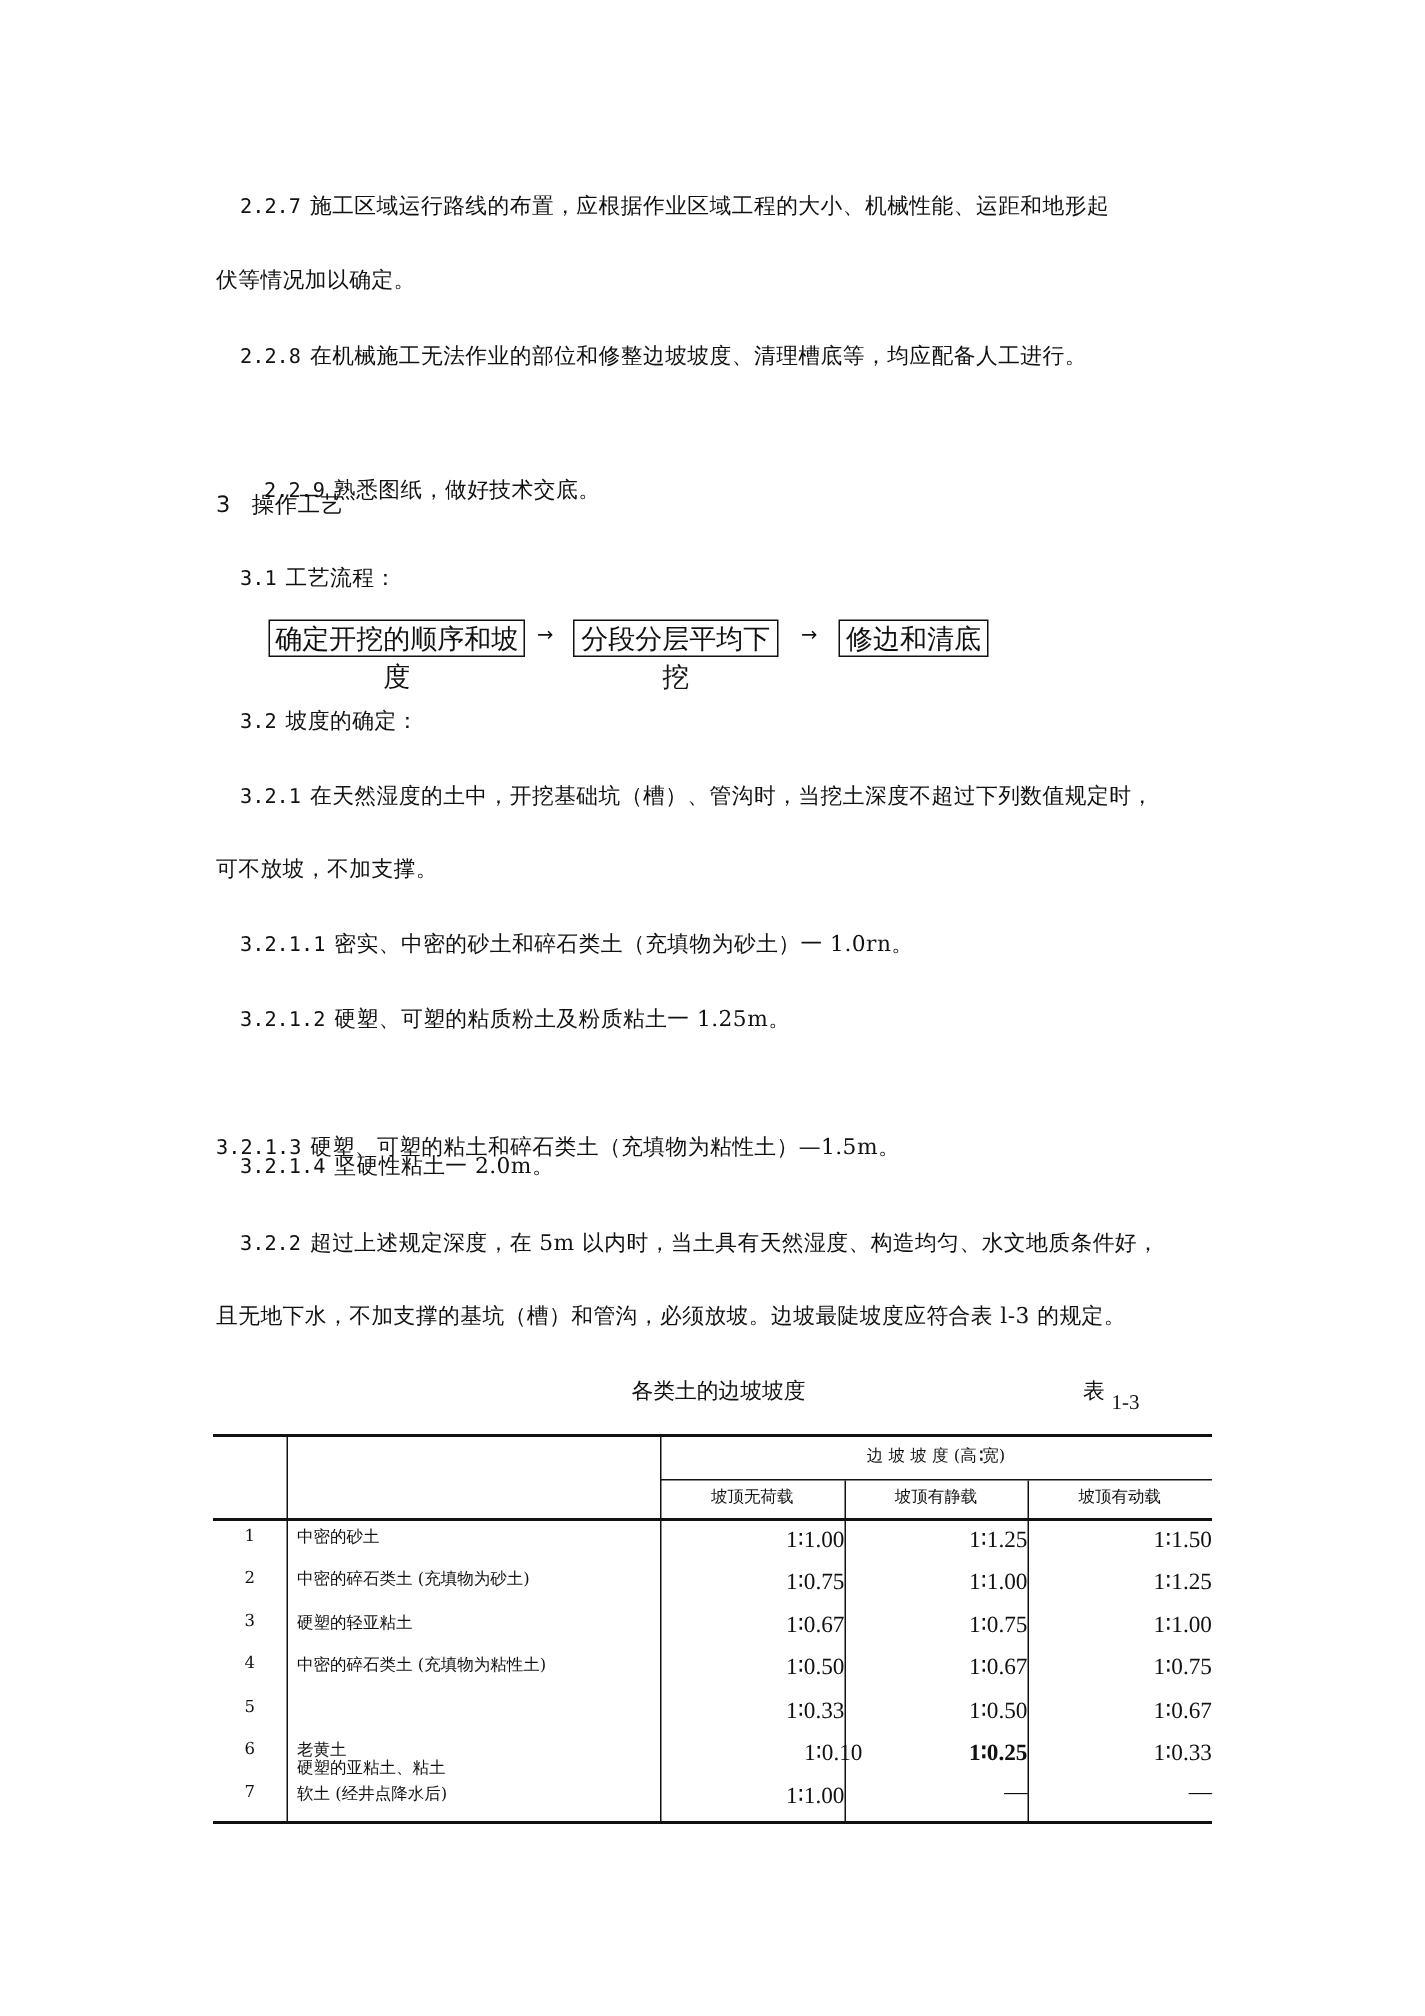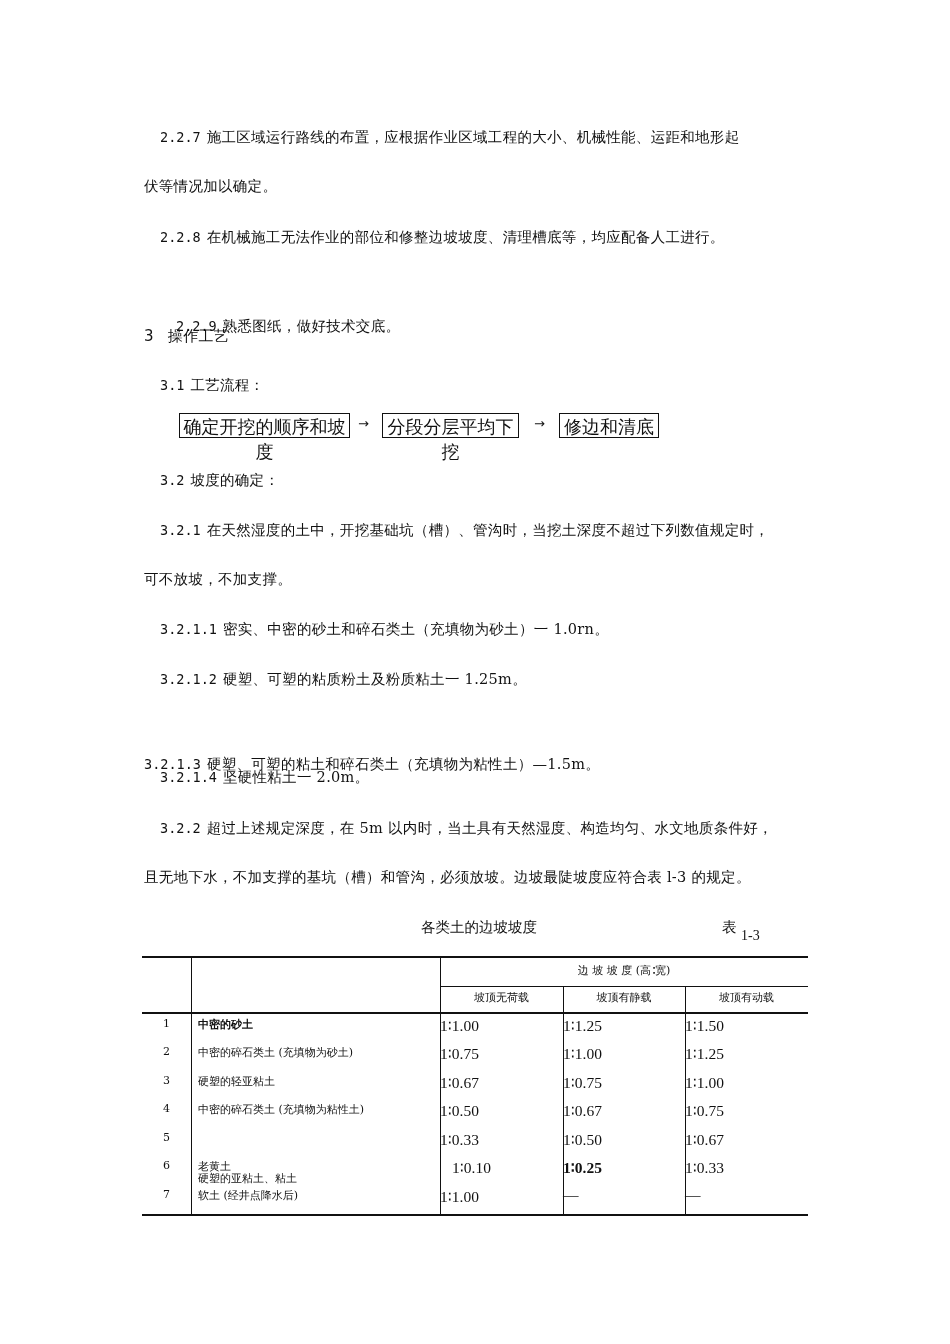--- a/index.html
+++ b/index.html
@@ -8,21 +8,21 @@
   .line { position: absolute; font-size: 14.5px; white-space: nowrap; letter-spacing: 0.3px; }
   .num { font-family: "DejaVu Sans Mono", "Liberation Mono", monospace; font-size: 13.5px; letter-spacing: 0; margin-right: 6px; }
   .heading { font-family: "DejaVu Sans", "Liberation Sans", sans-serif; font-size: 15px; }
   .flow-box { position: absolute; border: 1px solid #111; height: 25px; line-height: 25px;
               text-align: center; font-size: 18px; box-sizing: border-box; }
   .flow-arrow { position: absolute; font-size: 13px; font-family: "DejaVu Sans", sans-serif; }
   .caption { position: absolute; font-family: "DejaVu Sans", "Liberation Sans", sans-serif; font-size: 14.5px; }
   .caption-no { position: absolute; font-family: "Liberation Serif", serif; font-size: 14px; }
   .rule { position: absolute; background: #111; }
   .cell { position: absolute; font-size: 11px; white-space: nowrap; }
-  .val { position: absolute; font-family: "Liberation Serif", serif; font-size: 15.5px; text-align: left; }
+  .val { position: absolute; font-family: "Liberation Serif", serif; font-size: 15.5px; text-align: right; }
 </style>
 </head>
 <body>
 
 <div class="line" style="left:160px; top:128px;">
   <span class="num">2.2.7</span><span>施工区域运行路线的布置，应根据作业区域工程的大小、机械性能、运距和地形起</span>
 </div>
 <div class="line" style="left:144px; top:177px;">伏等情况加以确定。</div>
 
 <div class="line" style="left:160px; top:228px;">
@@ -88,21 +88,21 @@
 <div class="rule" style="left:685px; top:987px; width:1px; height:228px;"></div>
 
 <div class="cell" style="left:440px; width:368px; top:963px; text-align:center;">边 坡 坡 度 (高∶宽)</div>
 <div class="cell" style="left:440px; width:123px; top:990px; text-align:center;">坡顶无荷载</div>
 <div class="cell" style="left:563px; width:122px; top:990px; text-align:center;font-family:Liberation Serif, serif;">坡顶有静载</div>
 <div class="cell" style="left:685px; width:123px; top:990px; text-align:center;">坡顶有动载</div>
 
 <div>
   <div>
     <div class="cell" style="left:142px; width:49px; top:1017px; text-align:center;">1</div>
-    <div class="cell" style="left:198px; top:1017px;font-weight:bold;">中密的砂土</div>
+    <div class="cell" style="left:198px; top:1017px;">中密的砂土</div>
     <div class="val" style="left:440px; width:123px; top:1017px;">1∶1.00</div>
     <div class="val" style="left:563px; width:122px; top:1017px;">1∶1.25</div>
     <div class="val" style="left:685px; width:123px; top:1017px;">1∶1.50</div>
   </div>
   <div>
     <div class="cell" style="left:142px; width:49px; top:1045px; text-align:center;">2</div>
     <div class="cell" style="left:198px; top:1045px;">中密的碎石类土 (充填物为砂土)</div>
     <div class="val" style="left:440px; width:123px; top:1045px;">1∶0.75</div>
     <div class="val" style="left:563px; width:122px; top:1045px;">1∶1.00</div>
     <div class="val" style="left:685px; width:123px; top:1045px;">1∶1.25</div>

